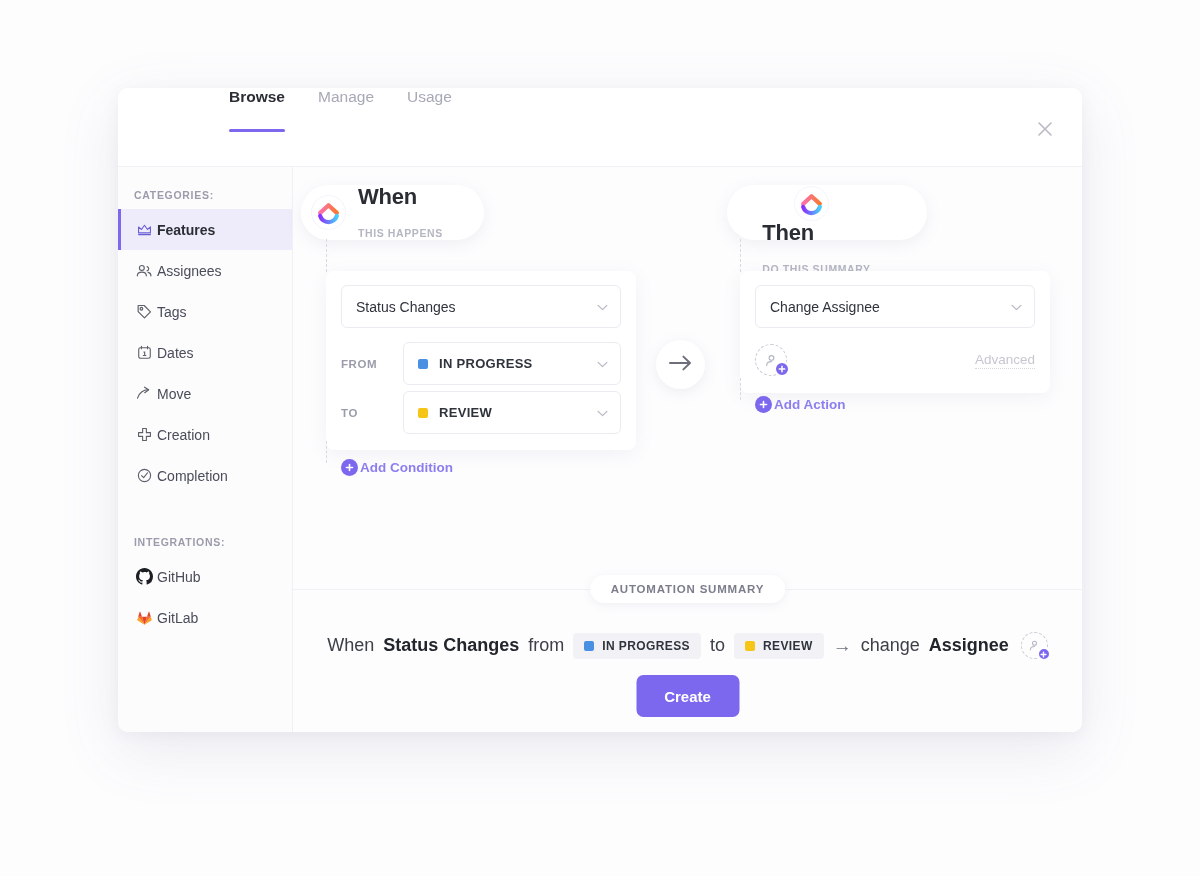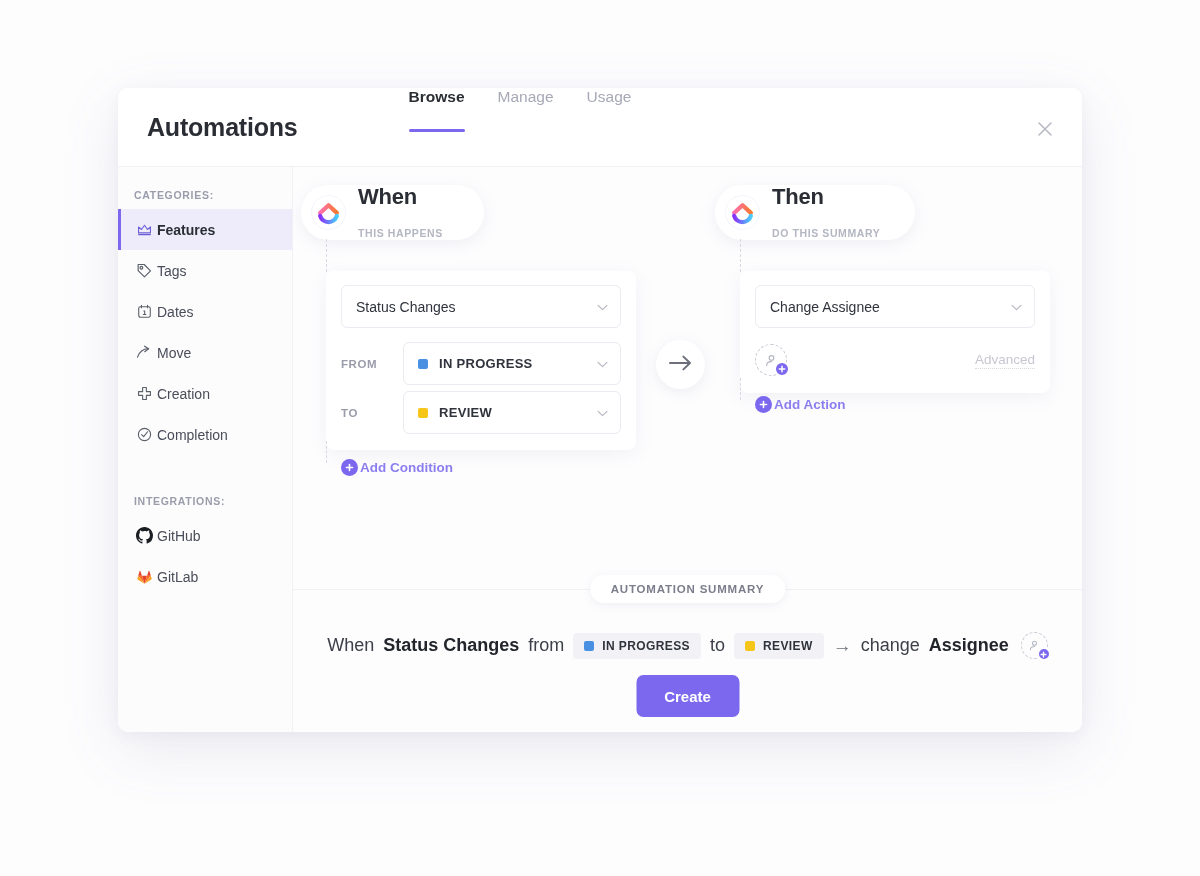--- a/index.html
+++ b/index.html
@@ -92,21 +92,21 @@
     position: absolute; height: 55px;
     background: #fff; border-radius: 28px;
     box-shadow: 0 4px 16px rgba(120,120,160,0.10);
     display: flex; align-items: center; padding-left: 9px; padding-right: 30px;
   }
   .pill .logo { width: 37px; height: 37px; flex: 0 0 37px; margin-right: 11px; }
   .pill .ptext .big { font-size: 22px; font-weight: bold; color: #2a2e34; line-height: 1.02; letter-spacing:-0.2px;}
   .pill .ptext .small { font-size: 10.5px; color: #b4b6c2; letter-spacing: 0.6px; font-weight: bold; margin-top: 19px;}
 
   .pill-when { left: 8px; top: 18px; width: 183px; }
-  .pill-then { left: 422px; top: 18px; width: 200px; }
+  .pill-then { left: 434px; top: 18px; width: 200px; flex-direction: column; }
 
   
   .dotline { position: absolute; width: 1px; border-left: 1px dashed #d8d9e3; }
 
   
   .card {
     position: absolute; background: #fff; border-radius: 8px;
     box-shadow: 0 4px 18px rgba(120,120,160,0.09);
   }
   .when-card { left: 33px; top: 104px; width: 310px; padding: 14px 15px 0 15px; }
@@ -212,21 +212,20 @@
   }
   .arrow-glyph { color: #6d707a; font-size: 19px; }
 </style>
 </head>
 <body>
 
 <div class="stage">
   <div class="modal">
 
     <div class="header">
-      <div class="title">Automations</div>
       <div class="tabs">
         <div class="tab active">Browse</div>
         <div class="tab">Manage</div>
         <div class="tab">Usage</div>
       </div>
       <div class="close-btn">
         <svg width="20" height="20" viewBox="0 0 20 20" fill="none" stroke-width="1.6" stroke-linecap="round">
           <path d="M4 4 L16 16 M16 4 L4 16"></path>
         </svg>
       </div>
@@ -241,20 +240,31 @@
           <span class="ico">
             <svg width="17" height="17" viewBox="0 0 20 20" fill="none" stroke="#6b5fd6" stroke-width="1.3" stroke-linejoin="round">
               <path d="M3 14 L3 7 L6.5 10 L10 5 L13.5 10 L17 7 L17 14 Z"></path>
               <path d="M3 16 L17 16" stroke-linecap="round"></path>
             </svg>
           </span>
           <span>Features</span>
         </div>
 
 
+        <div class="side-item">
+          <span class="ico">
+            <svg width="18" height="18" viewBox="0 0 20 20" fill="none" stroke="#5c6069" stroke-width="1.3" stroke-linecap="round">
+              <circle cx="7.6" cy="6.6" r="2.7"></circle>
+              <path d="M2.6 15.4c0-2.6 2.2-4.2 5-4.2s5 1.6 5 4.2"></path>
+              <path d="M13.4 5.1a2.5 2.5 0 0 1 0 4.8"></path>
+              <path d="M14.6 11.6c1.9.4 3.1 1.8 3.1 3.8"></path>
+            </svg>
+          </span>
+          <span>Assignees</span>
+        </div>
 
         <div class="side-item">
           <span class="ico">
             <svg width="18" height="18" viewBox="0 0 20 20" fill="none" stroke="#5c6069" stroke-width="1.3" stroke-linejoin="round">
               <path d="M10.2 2.8 L17.2 9.8 L10.5 16.5 L3.5 9.5 L3.5 2.8 Z"></path>
               <circle cx="7.1" cy="6.4" r="1.5"></circle>
             </svg>
           </span>
           <span>Tags</span>
         </div>

